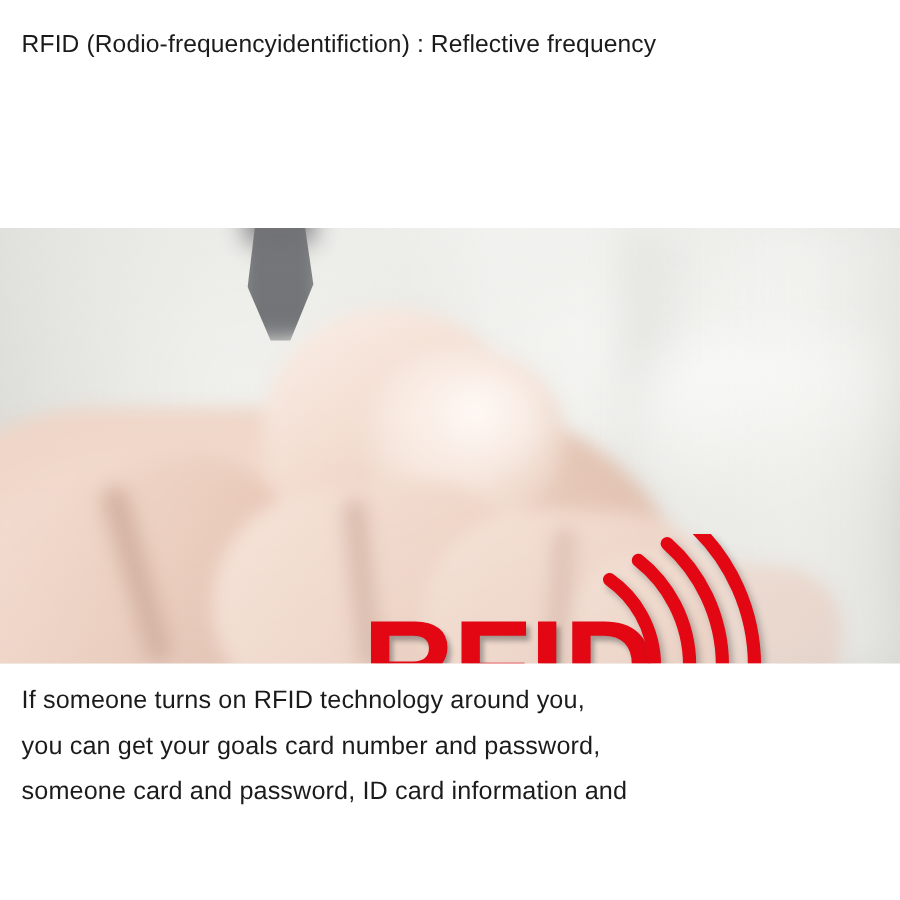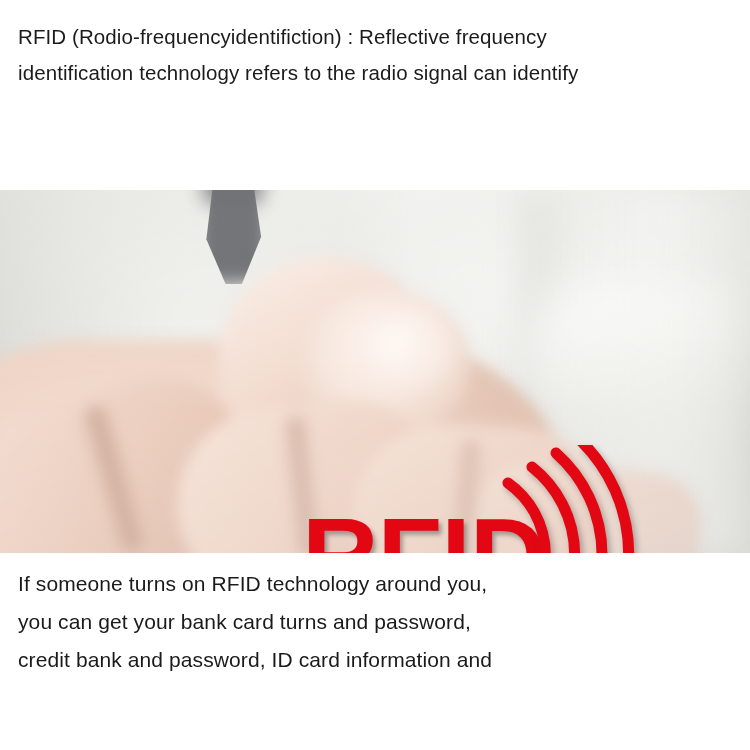--- a/index.html
+++ b/index.html
@@ -288,21 +288,20 @@
     filter: drop-shadow(3px 4px 3px rgba(70,70,70,0.40));
   }
 </style>
 </head>
 <body>
 
 <div class="page">
 
   <div class="text-block top-text">
     <div class="text-line">RFID (Rodio-frequencyidentifiction) : Reflective frequency</div>
-    <div class="text-line">identification technology refers to the radio signal can identify</div>
   </div>
 
   <div class="photo">
 
     <div class="bg-base"></div>
     <div class="bg-soft-1"></div>
     <div class="bg-soft-2"></div>
     <div class="bg-panel-edge"></div>
     <div class="bg-panel-edge2"></div>
 
@@ -335,17 +334,17 @@
           <path d="M 58 8  A 136 136 0 0 1 58 212" stroke-width="11"></path>
           <path d="M 82 -5 A 160 160 0 0 1 82 225" stroke-width="11"></path>
         </g>
       </svg>
     </div>
 
   </div>
 
   <div class="text-block bottom-text">
     <div class="text-line">If someone turns on RFID technology around you,</div>
-    <div class="text-line">you can get your bank card turns and password,</div>
-    <div class="text-line">credit bank and password, ID card information and</div>
+    <div class="text-line">you can get your goals card number and password,</div>
+    <div class="text-line">someone card and password, ID card information and</div>
   </div>
 
 </div>
 
 </body></html>

